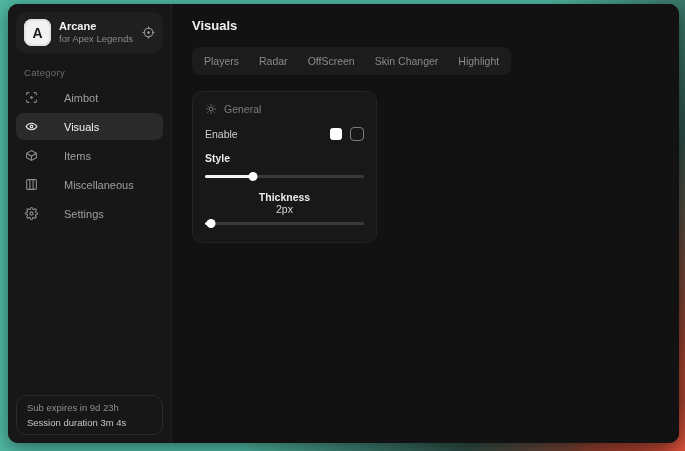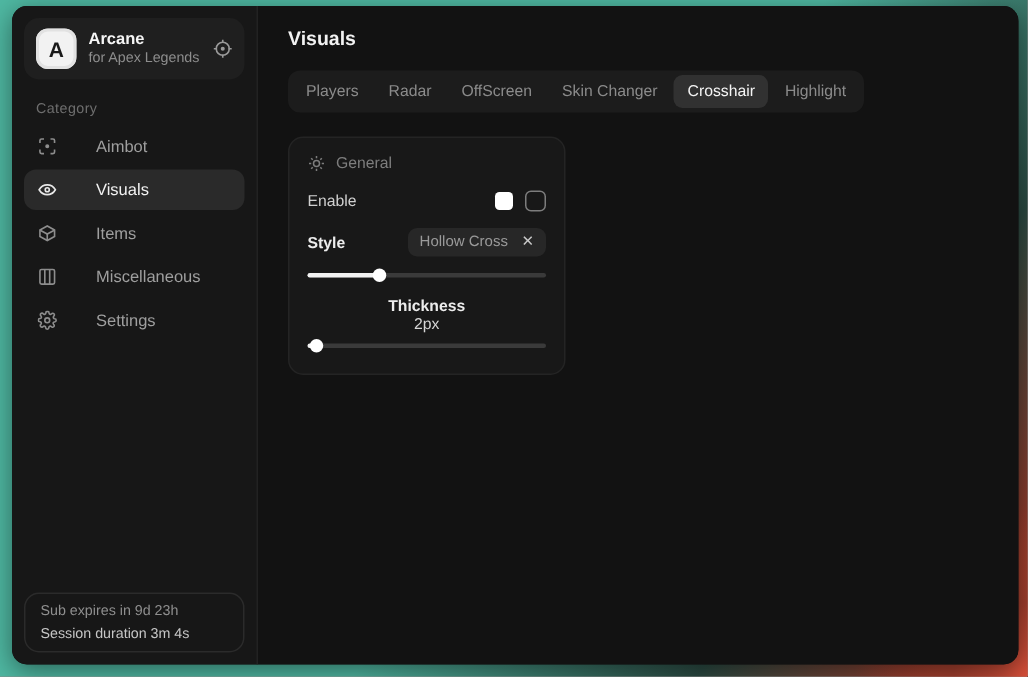--- a/index.html
+++ b/index.html
@@ -181,21 +181,20 @@
   </div>
 
   <div class="main">
     <div class="page-title">Visuals</div>
 
     <div class="tabbar">
       <div class="tab">Players</div>
       <div class="tab">Radar</div>
       <div class="tab">OffScreen</div>
       <div class="tab">Skin Changer</div>
-      <div class="tab active">Crosshair</div>
       <div class="tab">Highlight</div>
     </div>
 
     <div class="panel">
       <div class="panel-head">
         <span>
           <svg width="12" height="12" viewBox="0 0 24 24" fill="none" stroke="currentColor" stroke-width="2">
             <circle cx="12" cy="12" r="4"></circle>
             <line x1="12" y1="2" x2="12" y2="5"></line>
               <line x1="12" y1="19" x2="12" y2="22"></line>
@@ -213,24 +212,20 @@
       <div class="row">
         <span class="row-label">Enable</span>
         <span class="enable-controls">
           <span class="color-swatch"></span>
           <span class="checkbox"></span>
         </span>
       </div>
 
       <div class="row">
         <span class="row-label bold">Style</span>
-        <span class="style-chip">
-          <span class="style-chip-text">Hollow Cross</span>
-          <span class="style-chip-x">✕</span>
-        </span>
       </div>
 
       <div class="slider">
         <div class="slider-track"></div>
         <div class="slider-fill" style="width: 30%;"></div>
         <div class="slider-thumb" style="left: 30%;"></div>
       </div>
 
       <div class="row" style="margin-bottom:7px;flex-direction:column;">
         <span class="row-label bold">Thickness</span>

